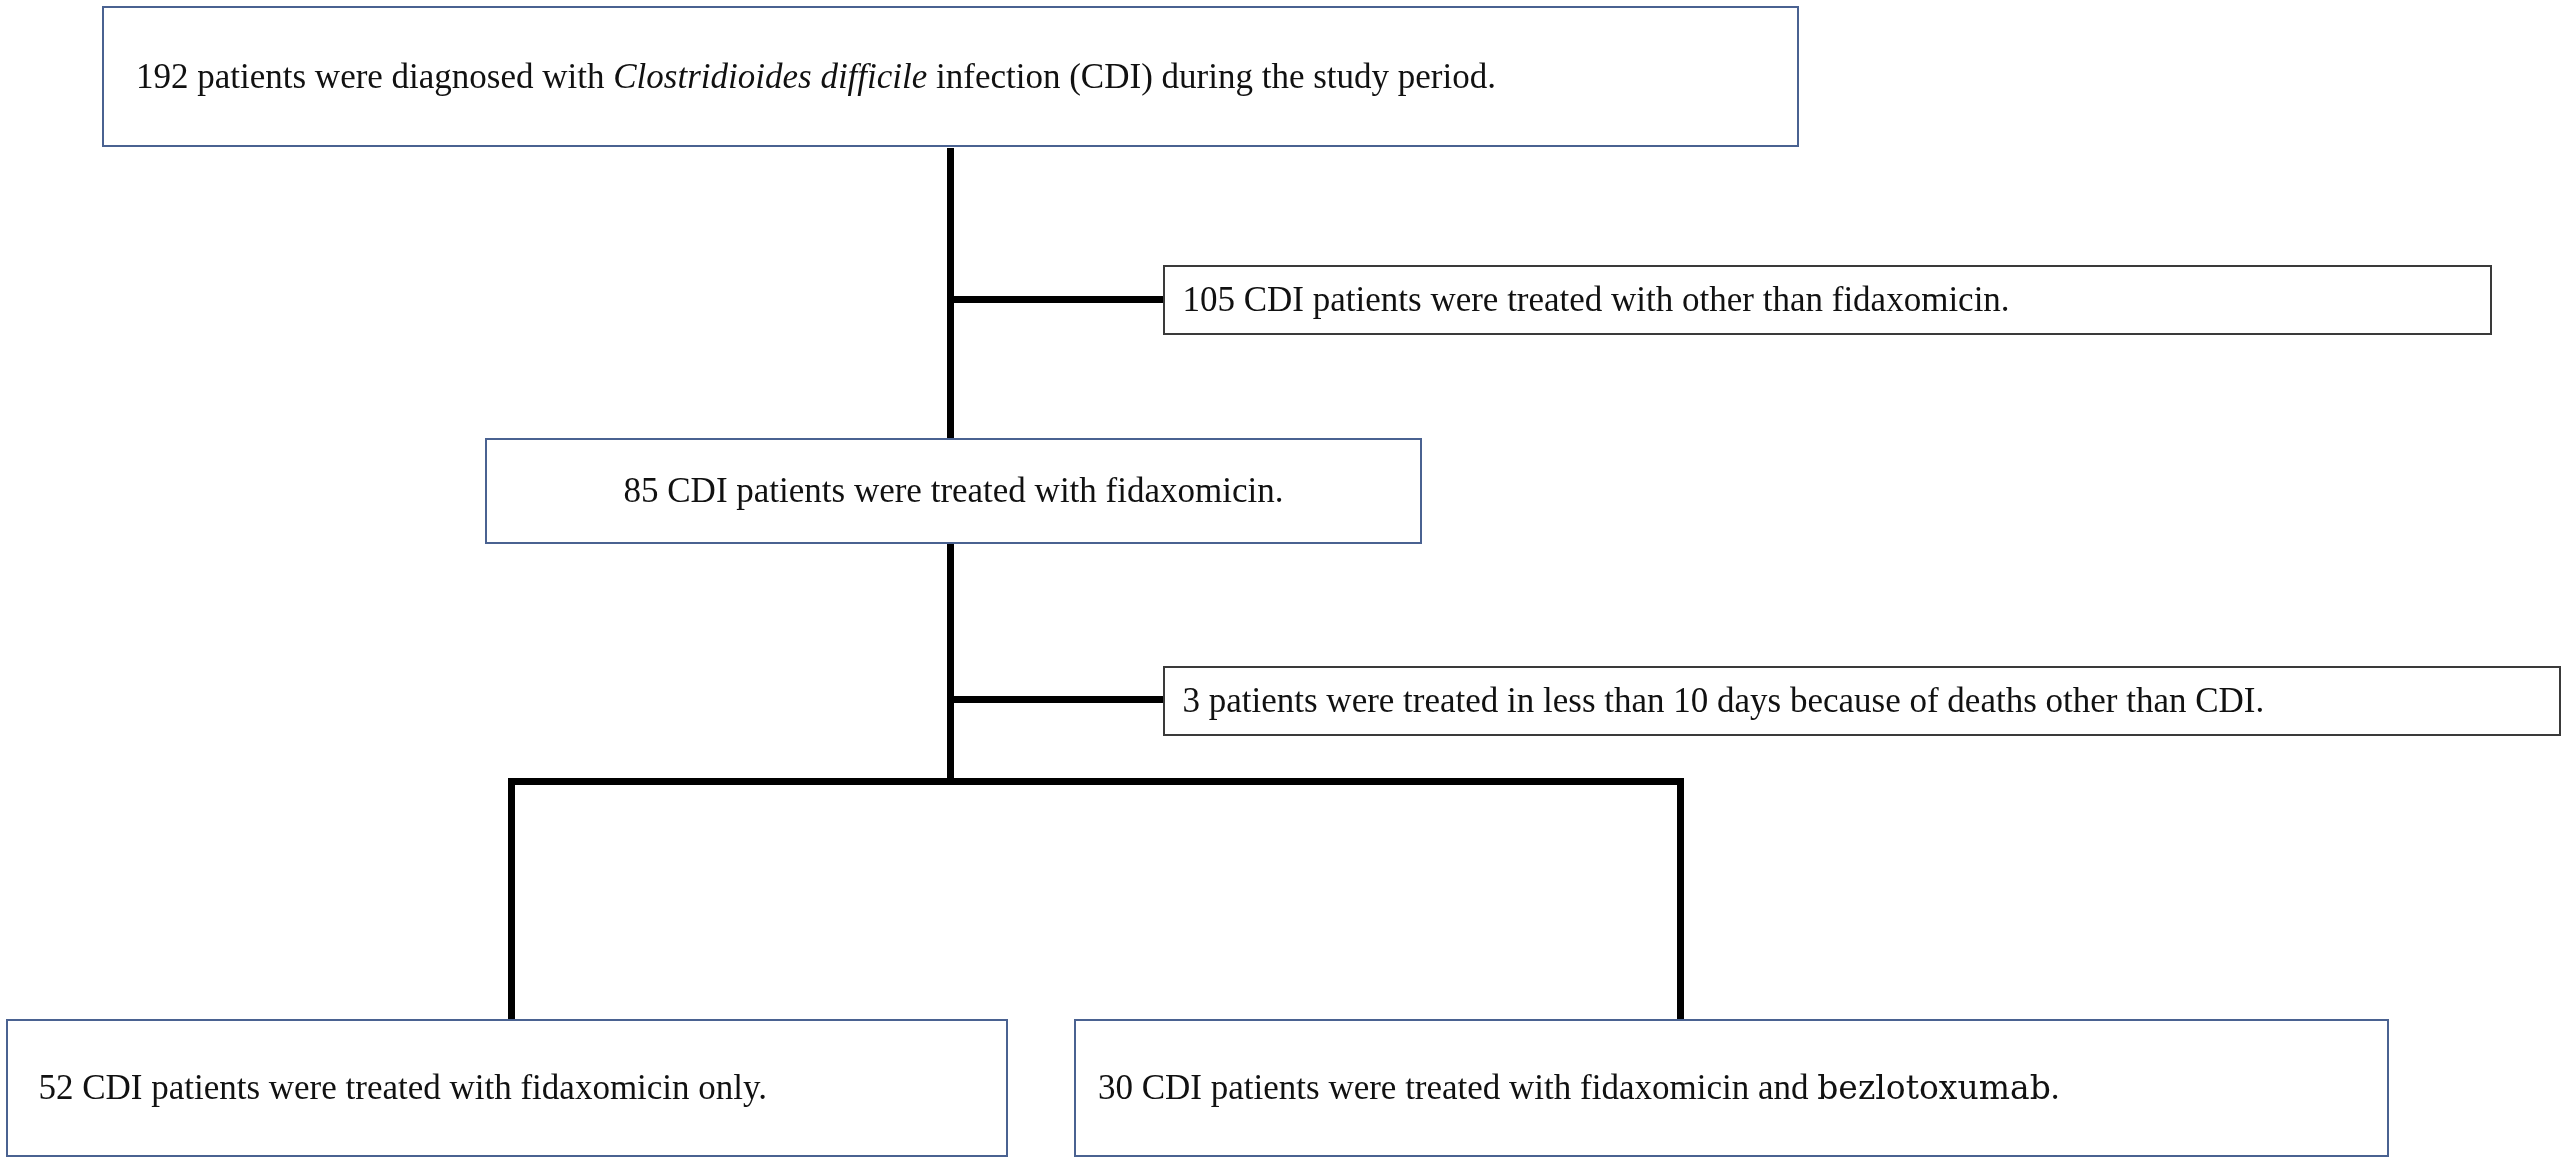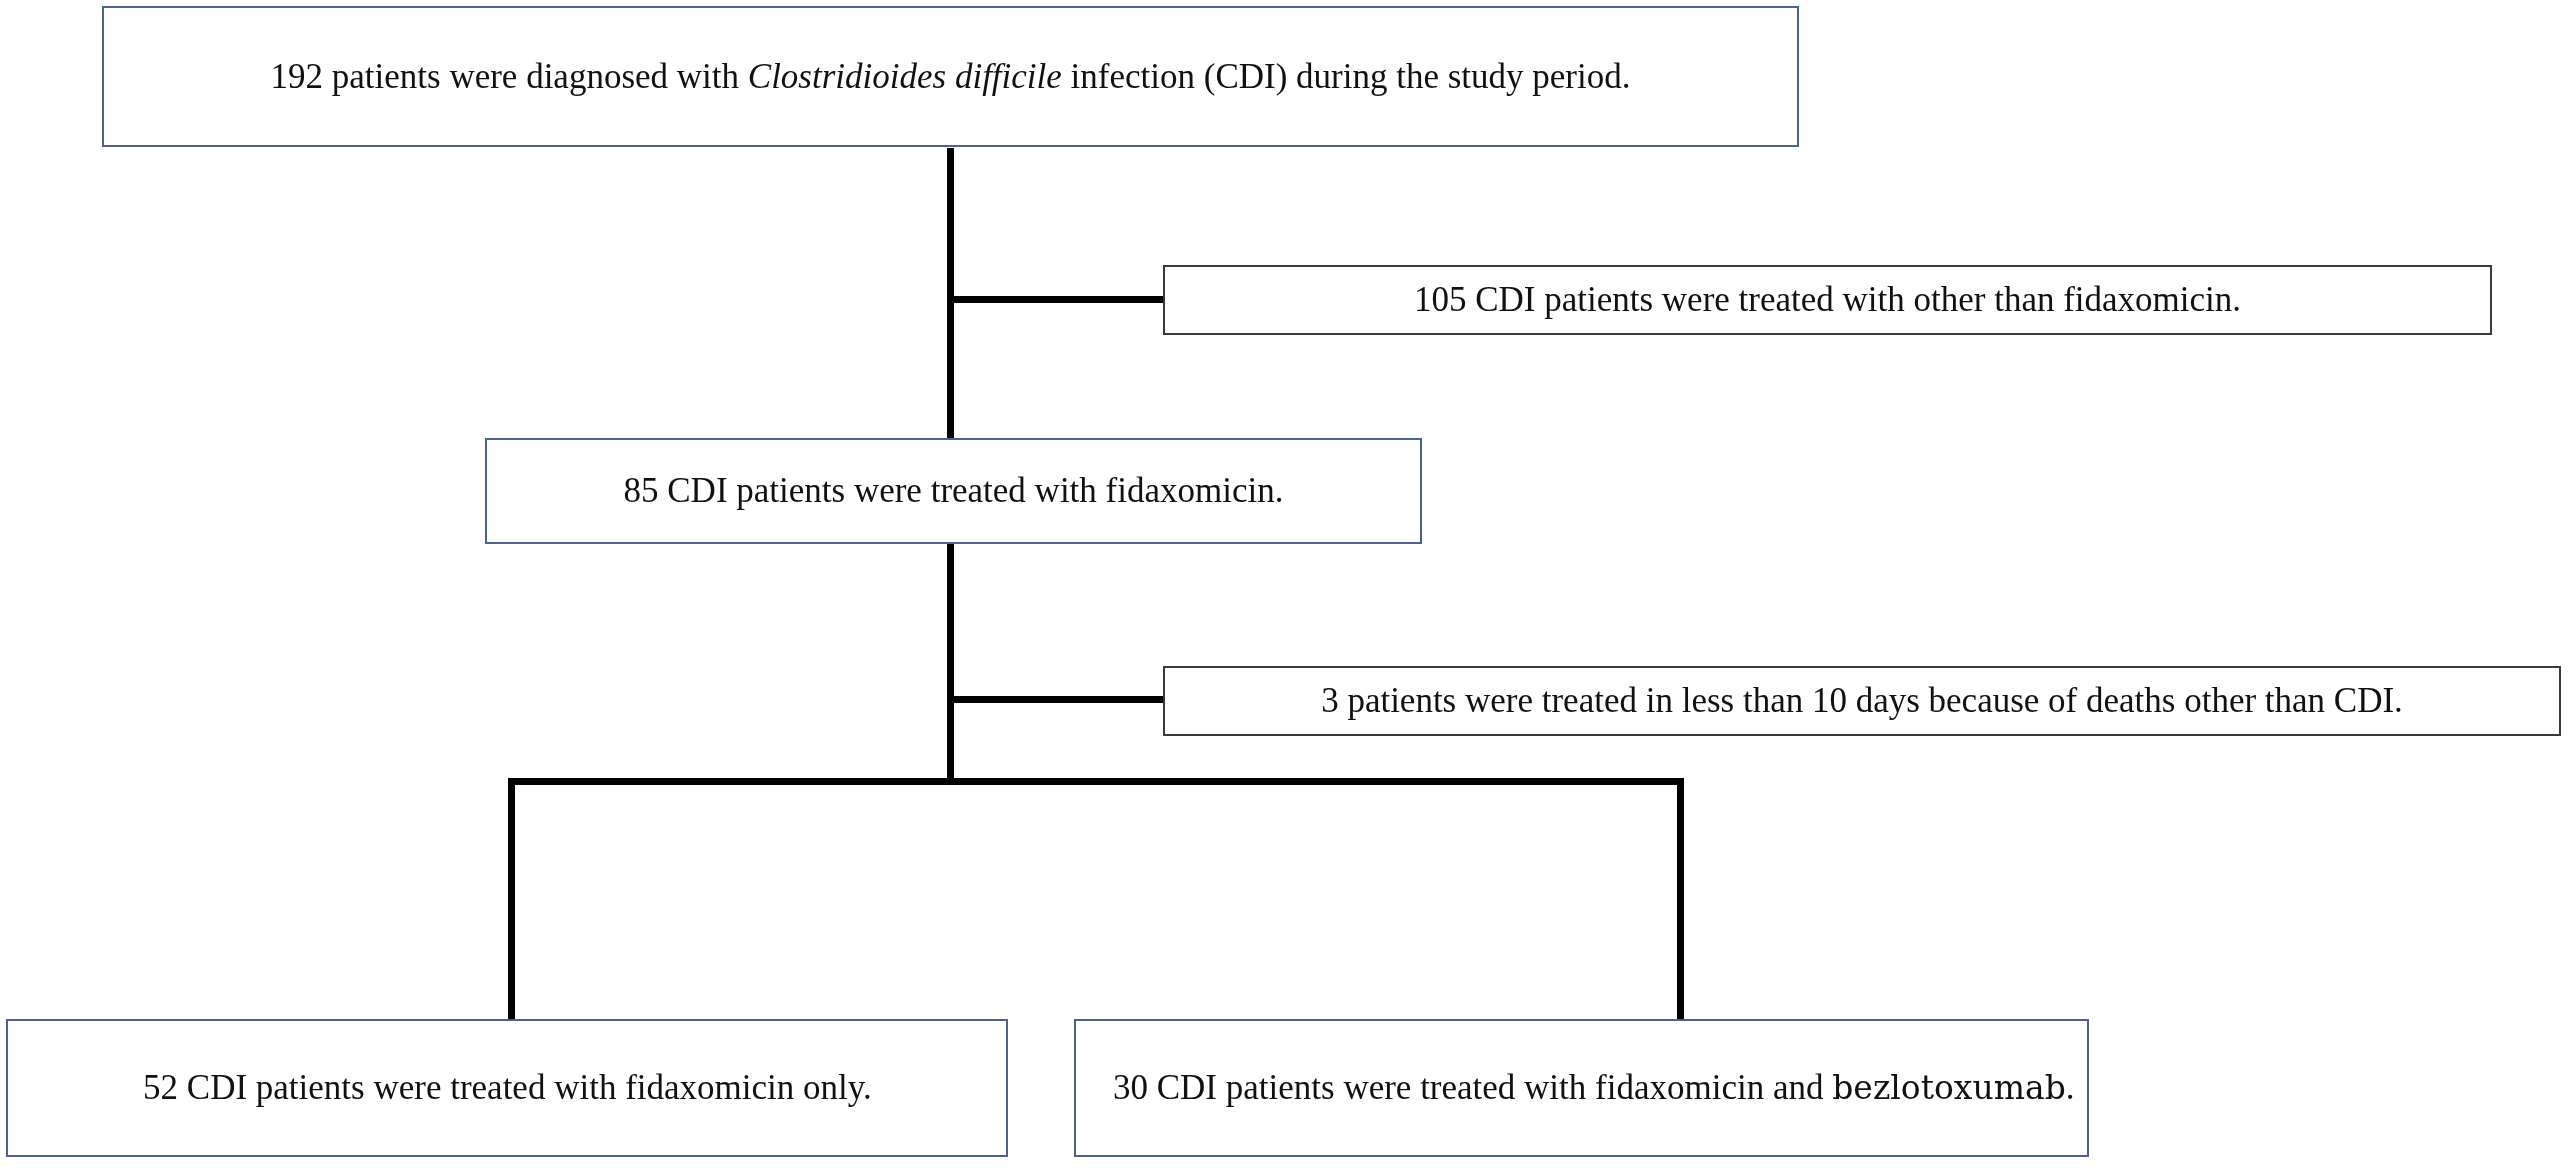--- a/index.html
+++ b/index.html
@@ -31,21 +31,21 @@
     width: 100%;
   }
   
   .border-blue {
     border: 2.4px solid #4a6291;
   }
   .border-dark {
     border: 2.4px solid #3a3a3a;
   }
   
-  .align-left   { text-align: center; }
+  .align-left   { text-align: left; }
   .align-center { text-align: center; }
 
   
   .conn {
     position: absolute;
     background: #000000;
   }
   .conn-v { width: 7.1px; }
   .conn-h { height: 7.1px; }
 
@@ -86,20 +86,20 @@
   <div class="conn conn-h" style="left:508px; top:778px; width:1176px;"></div>
 
   <div class="conn conn-v" style="left:508px; top:778px; height:243px;"></div>
 
   <div class="conn conn-v" style="left:1677px; top:778px; height:243px;"></div>
 
   <div class="node border-blue" style="left:6.4px; top:1019px; width:1002px; height:138px; padding: 4px 30px;">
     <div class="node-text align-left">52 CDI patients were treated with fidaxomicin only.</div>
   </div>
 
-  <div class="node border-blue" style="left:1074px; top:1019px; width:1015px; height:138px; padding: 0 37px;">
+  <div class="node border-blue" style="left:1074px; top:1019px; width:1315px; height:138px; padding: 0 22px;">
     <div class="node-text align-left">
       <span>30 CDI patients were treated with fidaxomicin and </span><span class="alt-face">bezlotoxumab</span><span>.</span>
     </div>
   </div>
 
 </div>
 
 
 </body></html>

